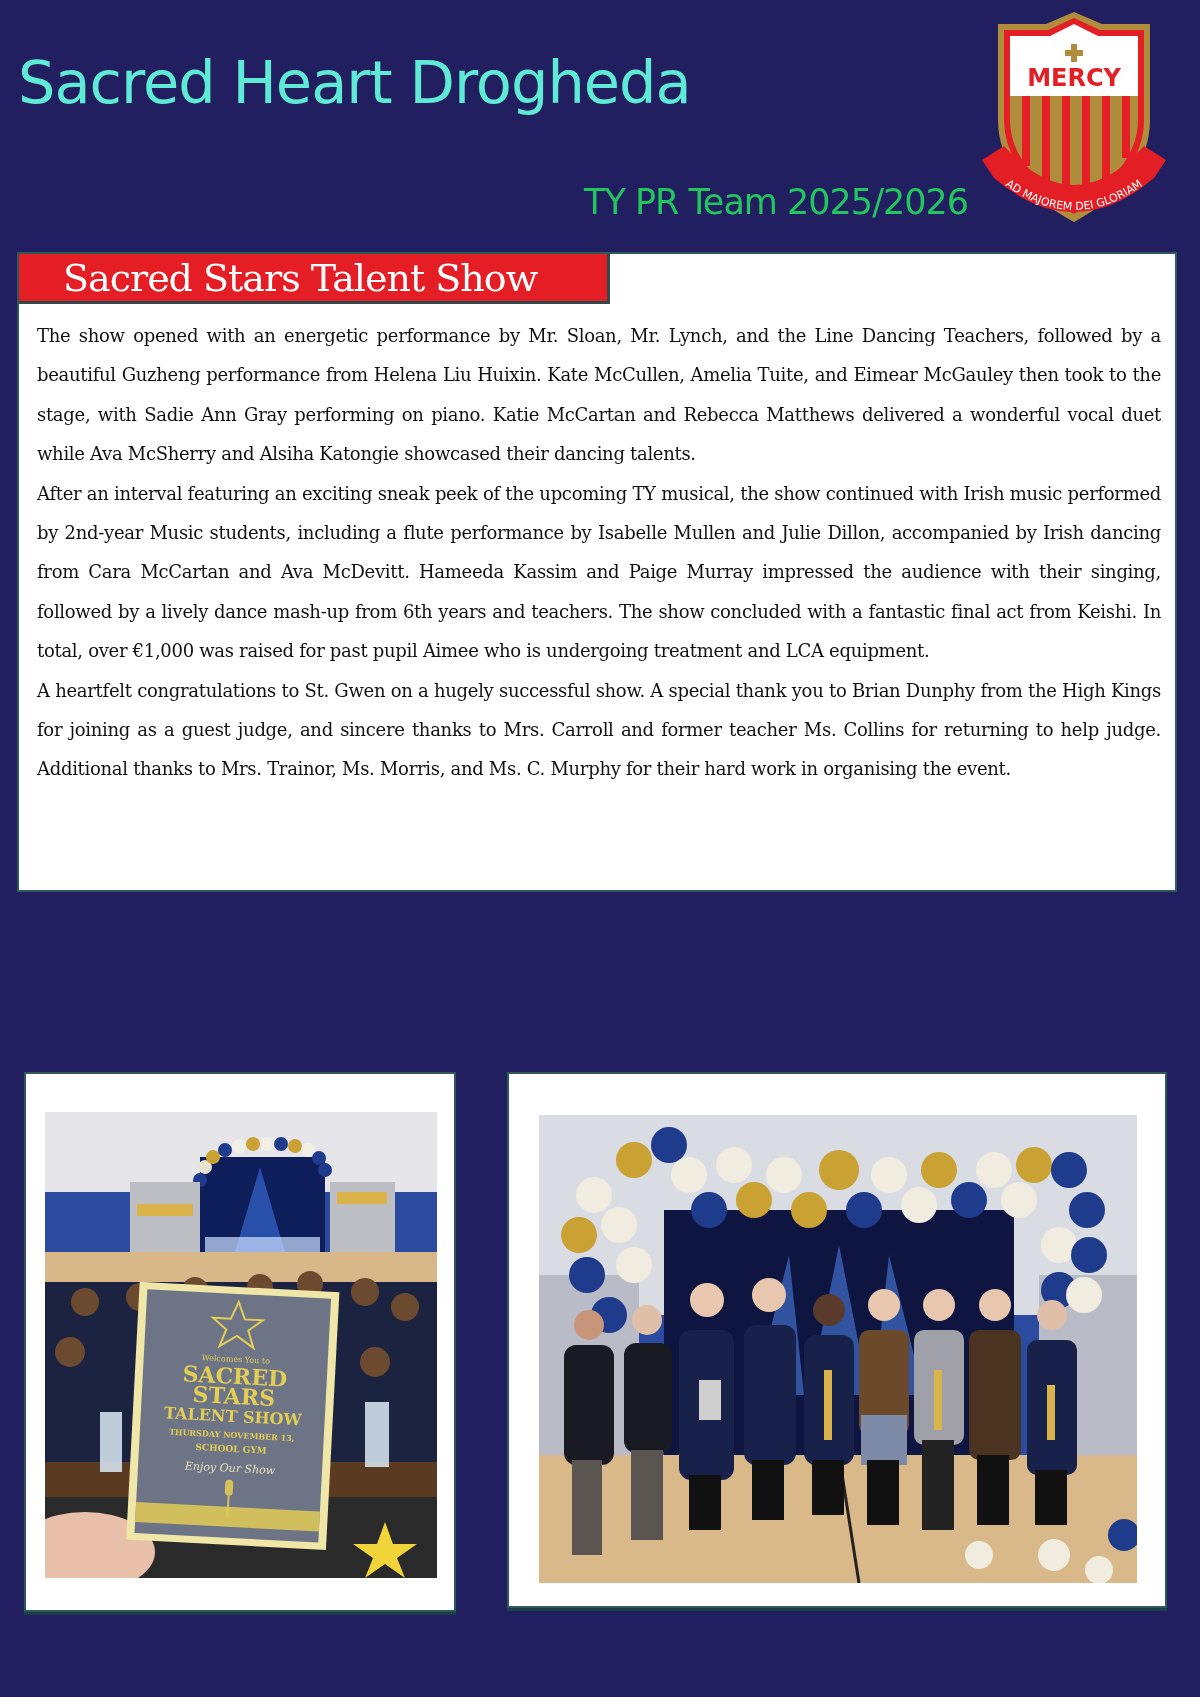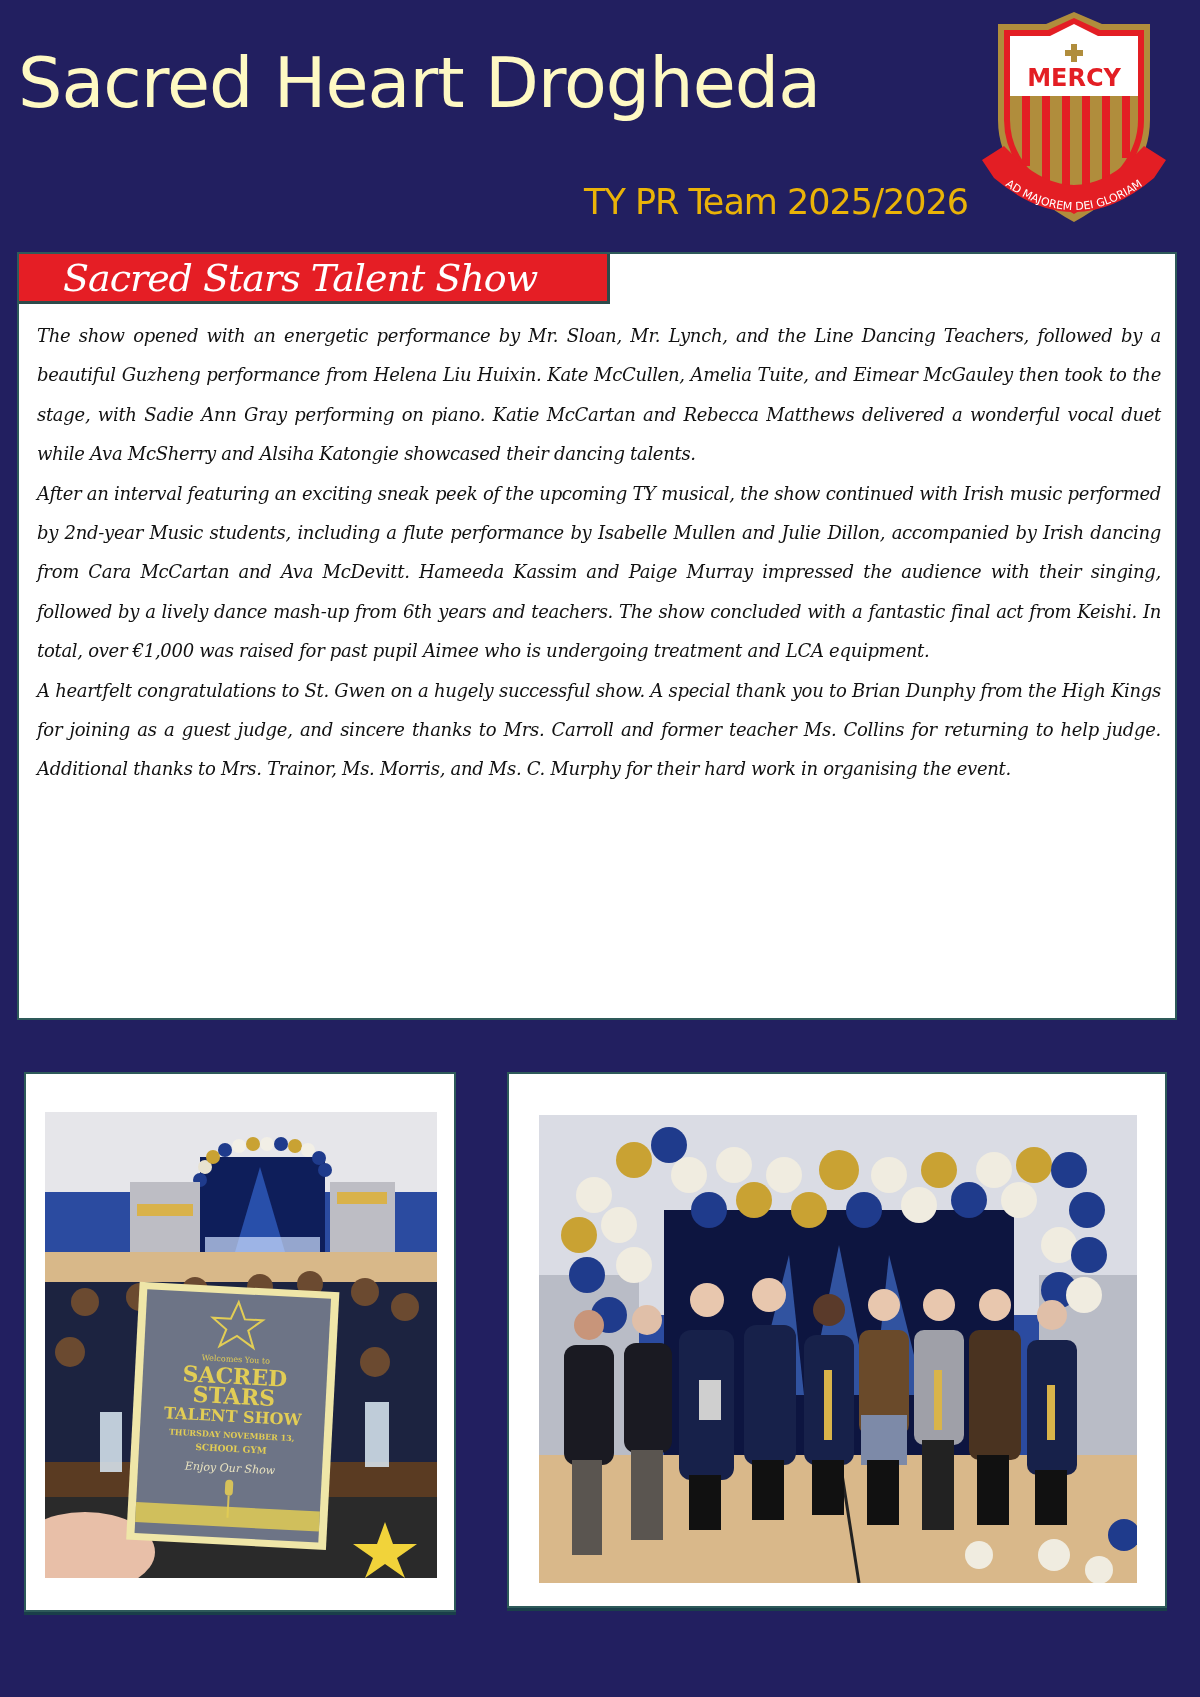--- a/index.html
+++ b/index.html
@@ -1,32 +1,32 @@
 <!DOCTYPE html>
 <html><head>
 <meta charset="utf-8">
 <style>
   html, body { margin:0; padding:0; }
   body {
     width:1200px; height:1697px; background:#221F60; position:relative; overflow:hidden;
     font-family:"DejaVu Serif", serif;
   }
   .title {
-    position:absolute; left:18px; top:40px; color:#fef9c3;
-    font-family:"DejaVu Sans", sans-serif; font-size:70px; line-height:86px;
+    position:absolute; left:18px; top:40px; color:#5eead4;
+    font-family:"DejaVu Sans", sans-serif; font-size:59px; line-height:86px;
     letter-spacing:-1px; margin:0; font-weight:normal;
   }
   .subtitle {
-    position:absolute; left:584px; top:182px; color:#eab308;
+    position:absolute; left:584px; top:182px; color:#22c55e;
     font-family:"DejaVu Sans", sans-serif; font-size:35px; letter-spacing:-1px;
   }
   .crest { position:absolute; left:978px; top:10px; width:192px; height:222px;text-align:right; }
   .article {
-    position:absolute; left:17px; top:252px; width:1160px; height:768px;
-    background:#fff; border:2px solid #2E5A5A; box-sizing:border-box;font-style:italic;
+    position:absolute; left:17px; top:252px; width:1160px; height:640px;
+    background:#fff; border:2px solid #2E5A5A; box-sizing:border-box;
   }
   .heading-bar {
     position:absolute; left:0; top:0; width:591px; height:50px;
     background:#E51E25; border-right:3px solid #2E4A4A; border-bottom:3px solid #2E4A4A;
     box-sizing:border-box;
   }
   .heading-bar span {
     position:absolute; left:44px; top:2px; color:#fff; font-size:38px; line-height:44px;
     font-family:"DejaVu Serif", serif; letter-spacing:-1px;
   }

